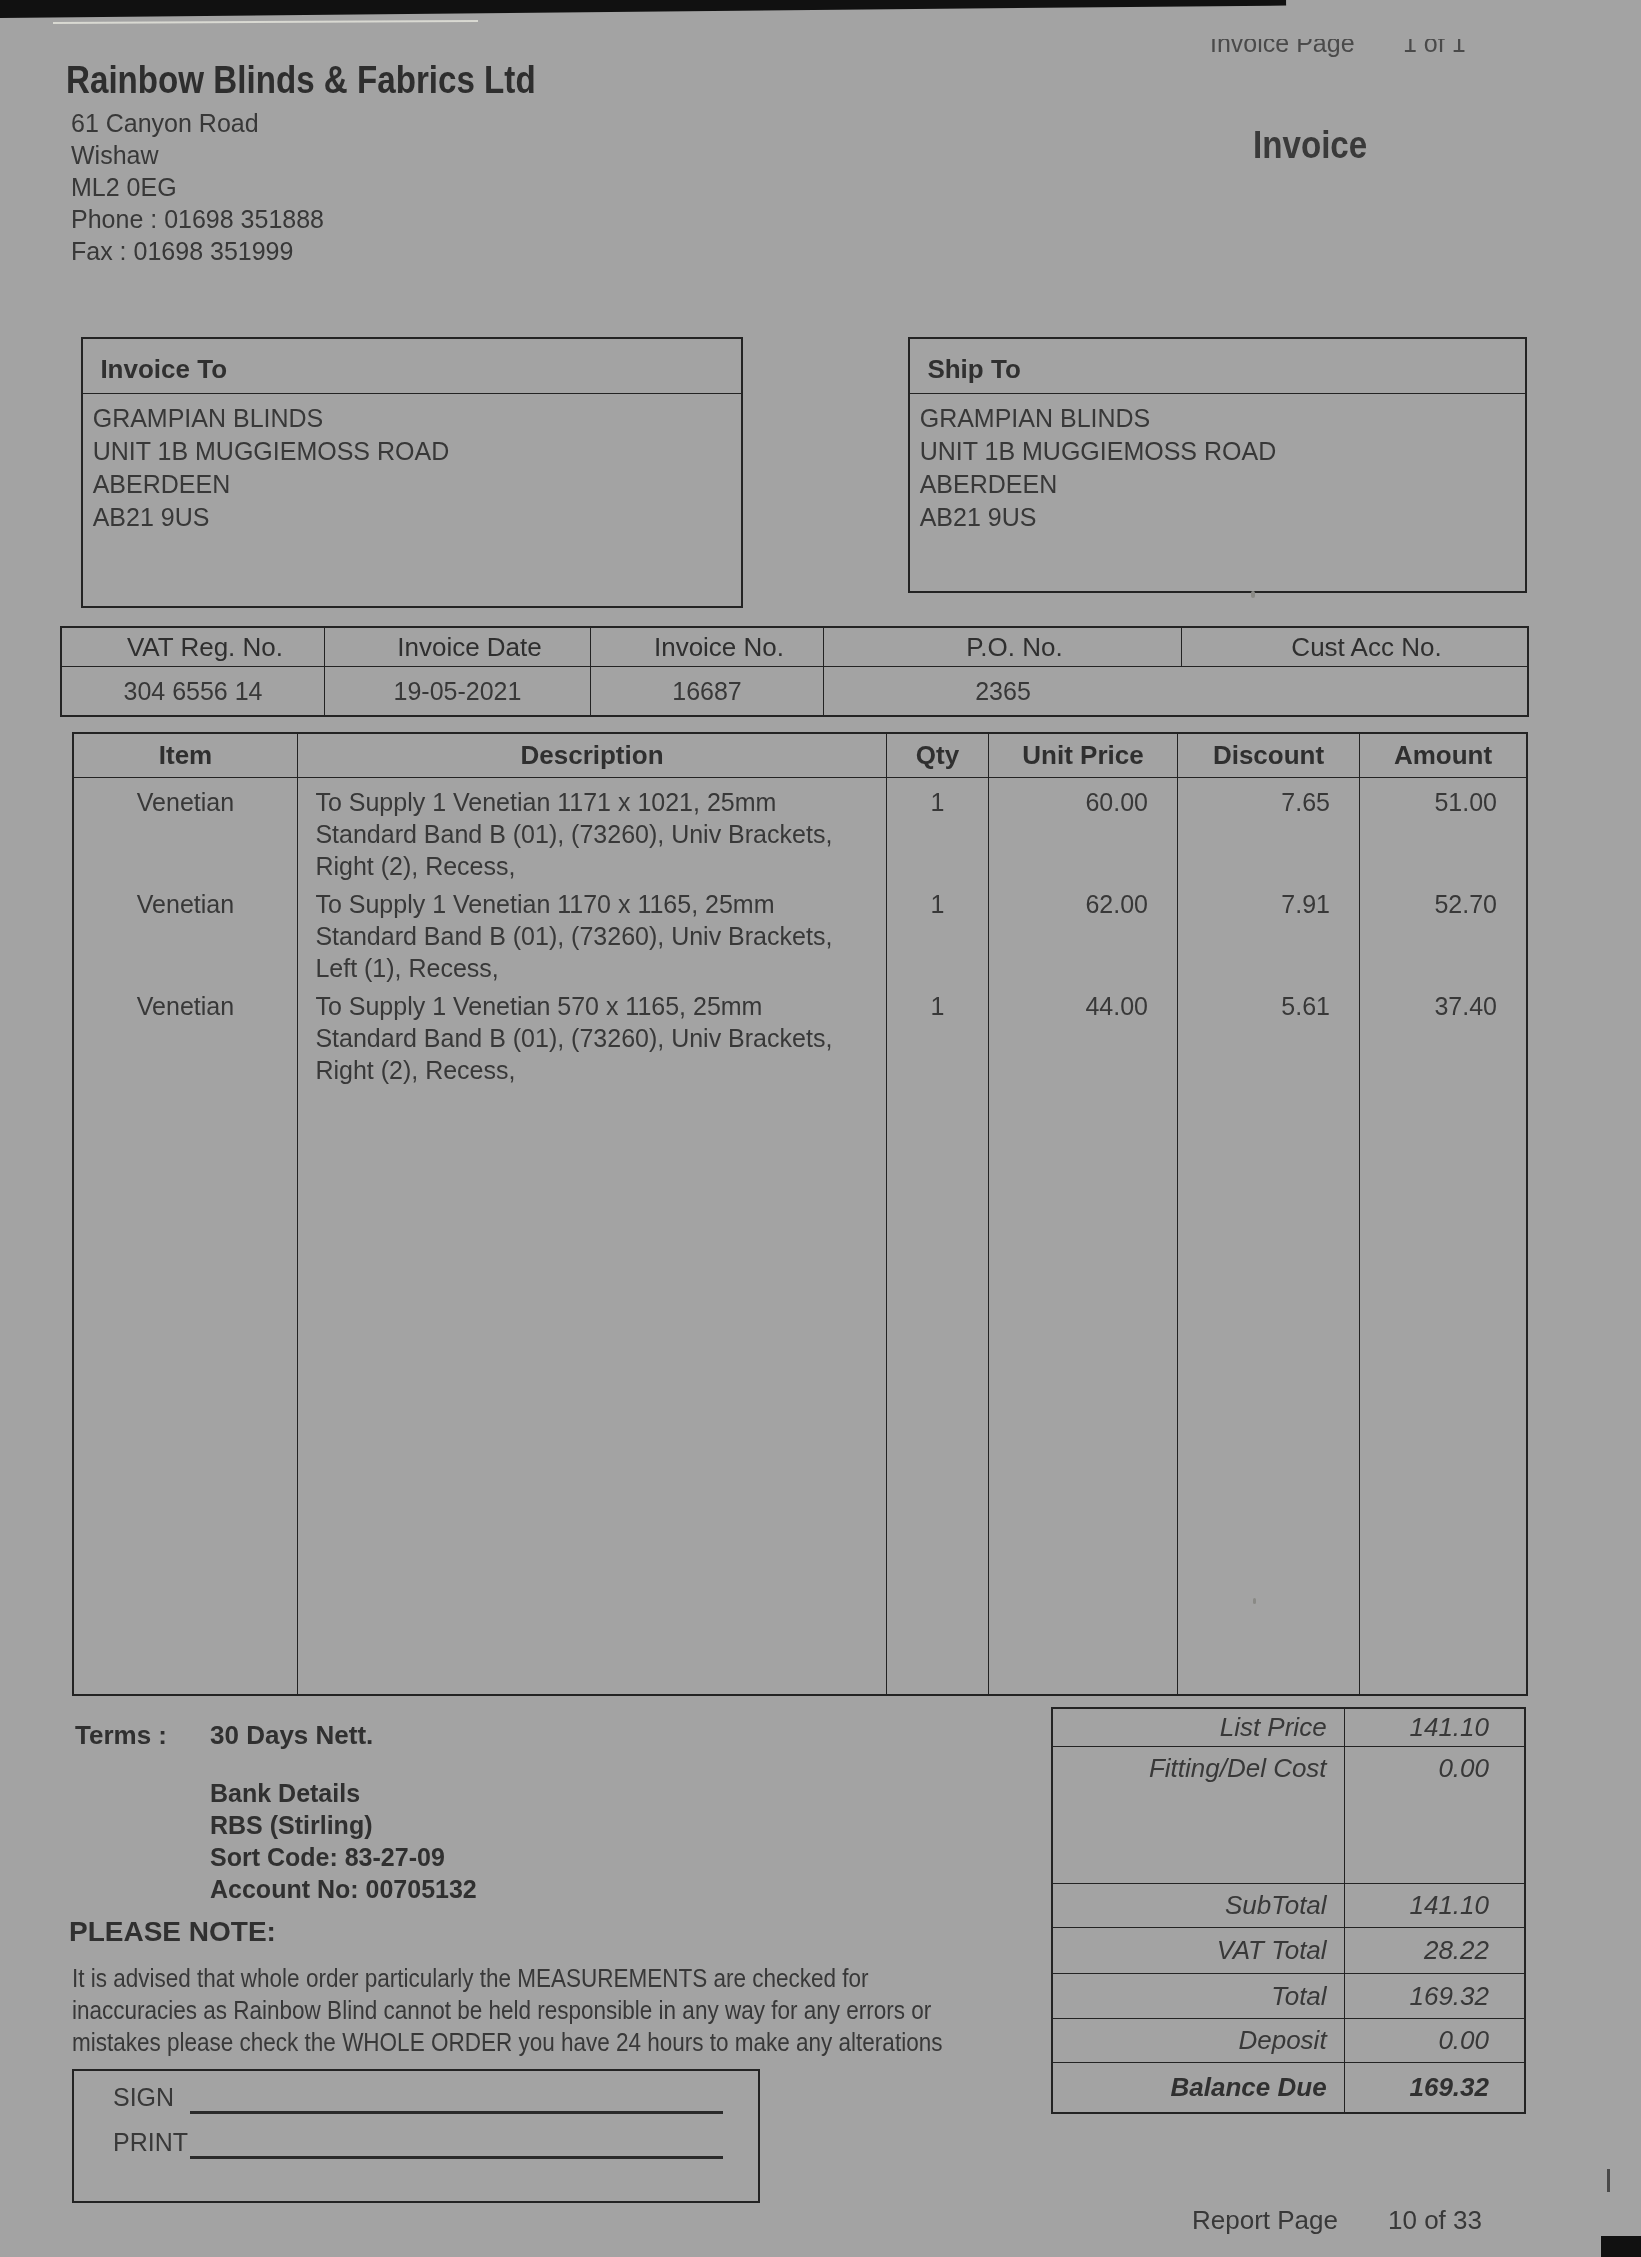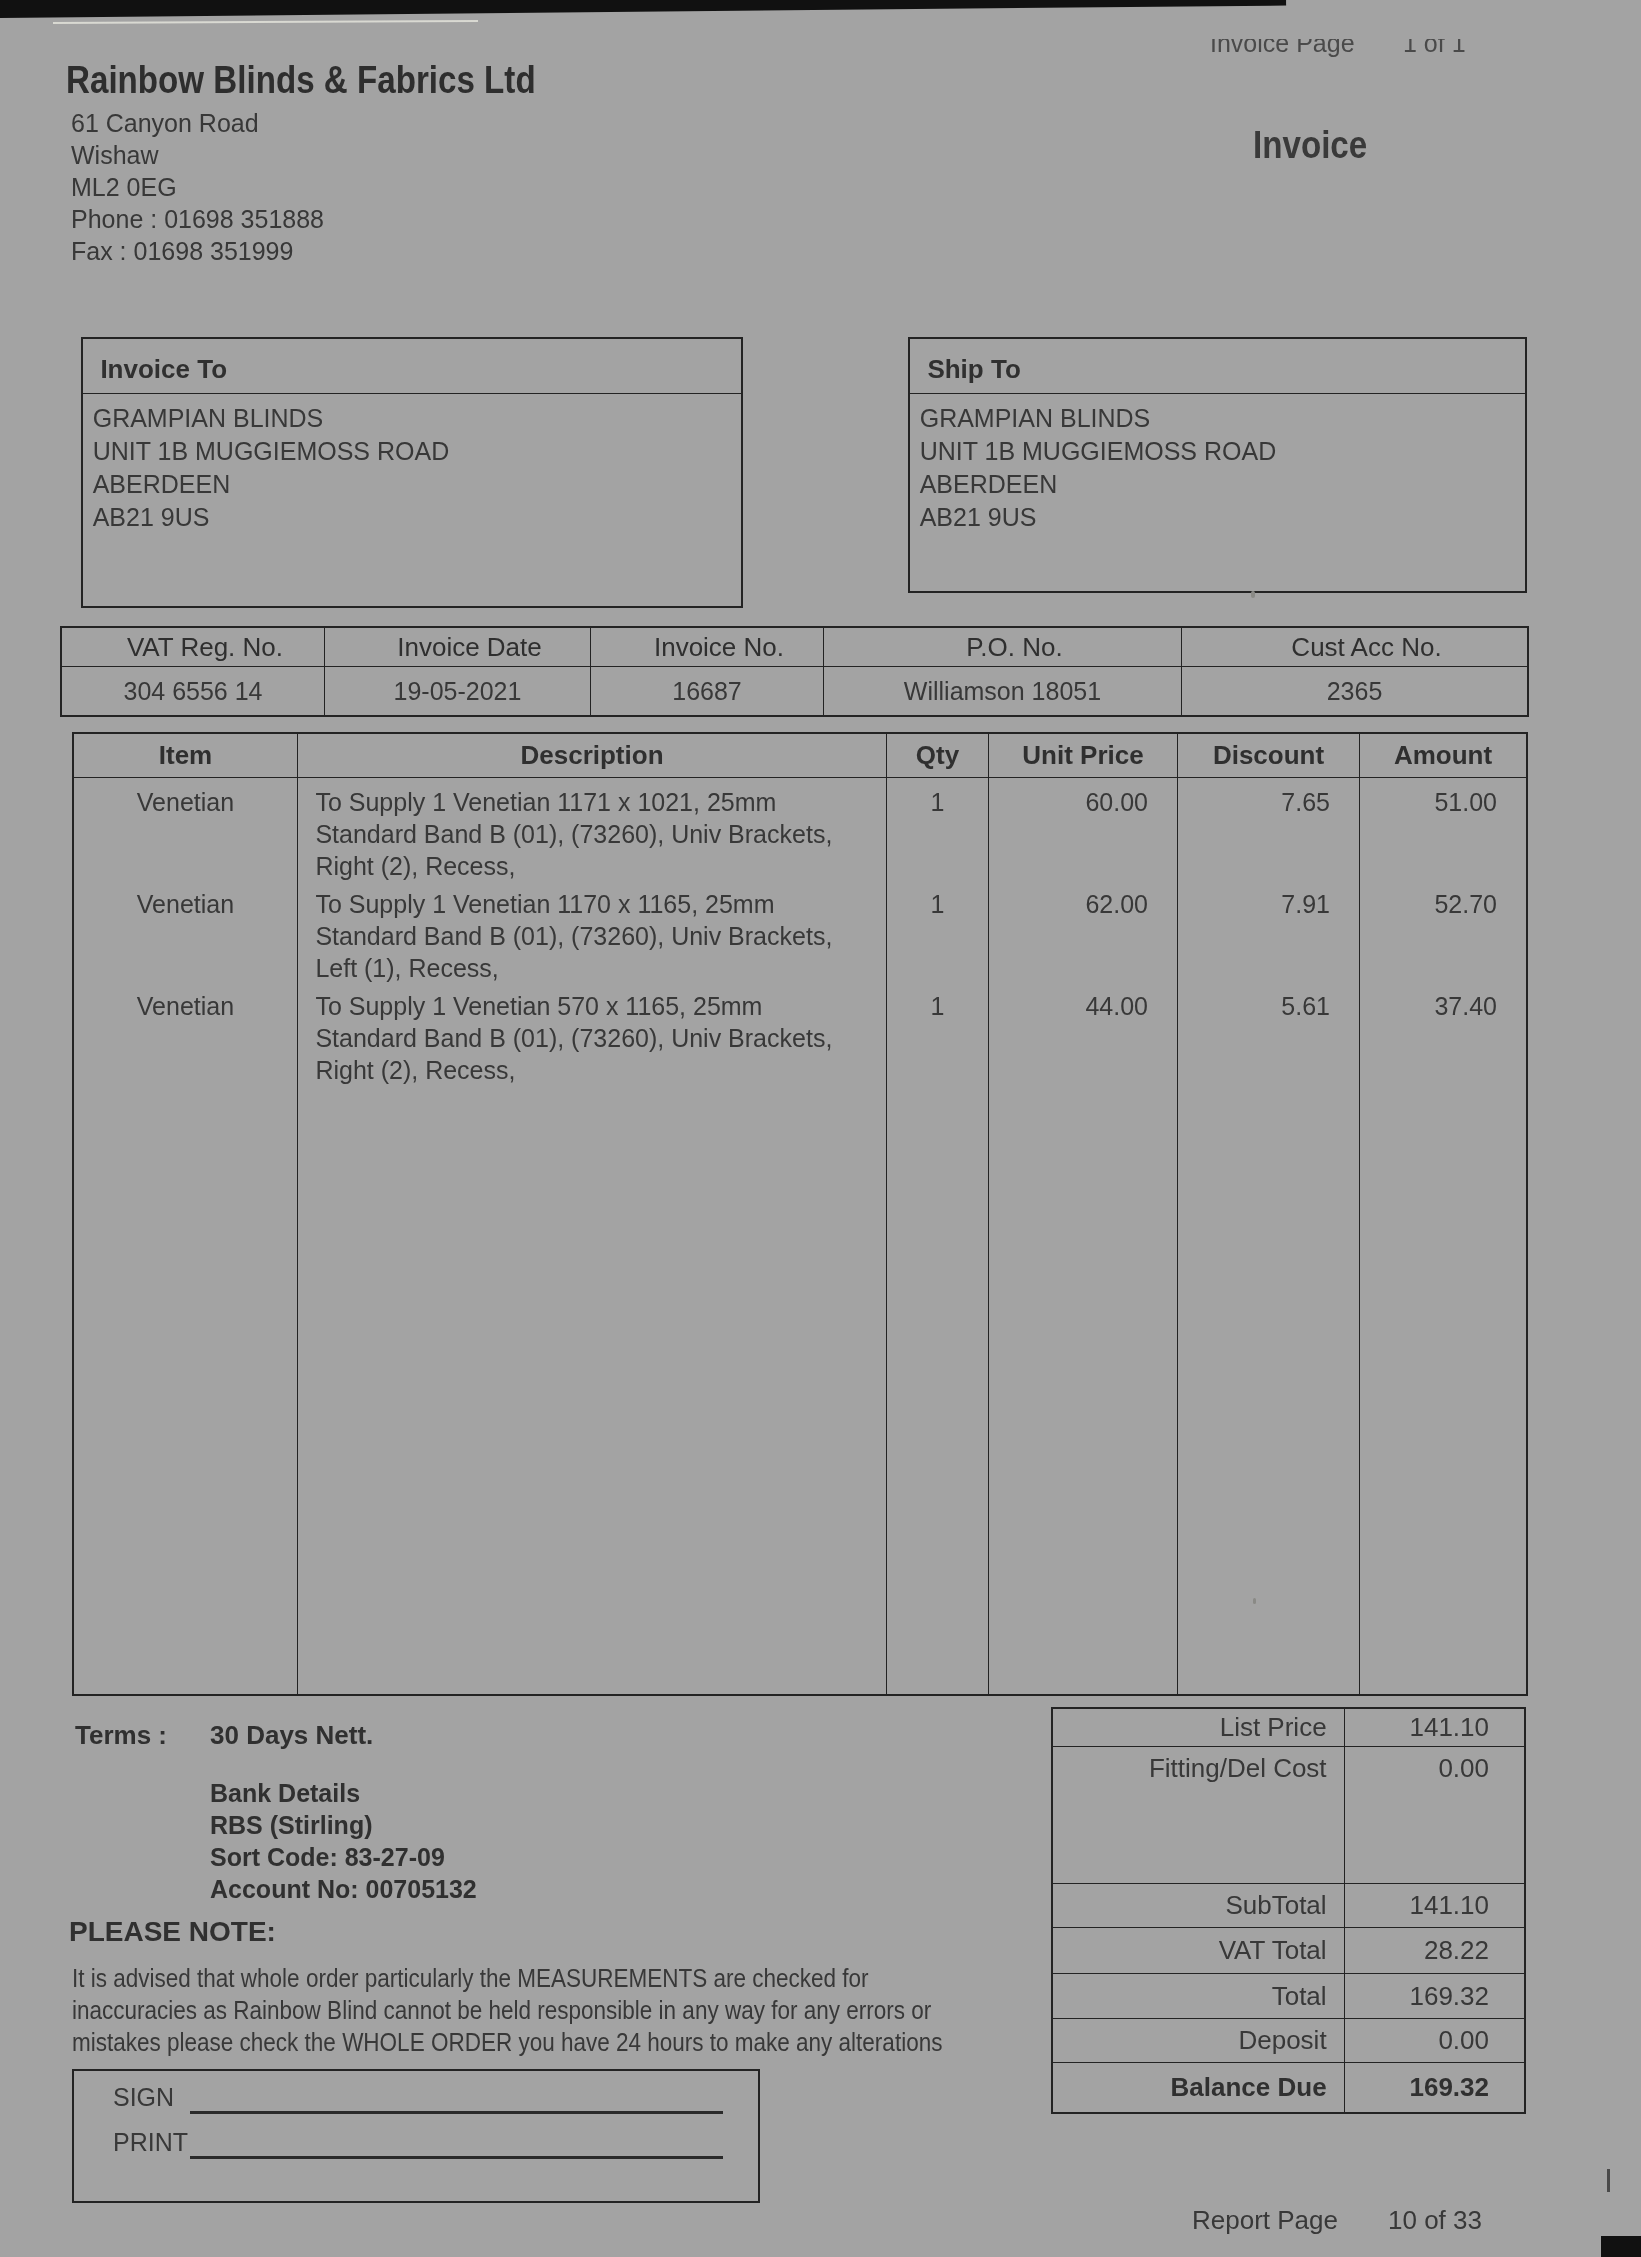--- a/index.html
+++ b/index.html
@@ -36,21 +36,21 @@
   .ith{border-right:1.9px solid #232323;border-bottom:1.9px solid #232323;display:flex;align-items:center;justify-content:center;font-weight:bold;color:#2f2f2f;}
   .ith.last{border-right:none;}
   .itc{border-right:1.9px solid #232323;padding-top:7.7px;}
   .itc.last{border-right:none;}
   .c-item{text-align:center;}
   .c-desc{padding-left:17.4px;padding-right:17px;}
   .c-qty{text-align:center;}
   .c-num{text-align:right;padding-right:29px;}
   
   .totgrid{display:grid;grid-template-columns:1fr 179px;grid-template-rows:37px 137px 44px 46px 45px 44px 1fr;box-sizing:border-box;}
-  .totgrid div{box-sizing:border-box;display:flex;align-items:center;}
+  .totgrid div{box-sizing:border-box;display:flex;align-items:center;font-style:italic;}
   .totgrid .lab{justify-content:flex-end;padding-right:17.4px;border-right:1.9px solid #232323;}
   .totgrid .val{justify-content:flex-end;padding-right:35px;}
   .totgrid .rt{border-top:1.9px solid #232323;}
   .totgrid .top-align{align-items:flex-start;padding-top:4.8px;}
   .sigline{position:absolute;height:2.9px;background:#2a2a2a;}
   .speck{position:absolute;background:#8a8a86;border-radius:1.9px;}
 </style>
 </head>
 <body>
 
@@ -99,21 +99,20 @@
 
   <div class="abs box metagrid t27" style="left:60px;top:626px;width:1469px;height:91px;">
     <div class="hc">VAT Reg. No.</div>
     <div class="hc">Invoice Date</div>
     <div class="hc">Invoice No.</div>
     <div class="hc">P.O. No.</div>
     <div class="hc last">Cust Acc No.</div>
     <div class="vc t26">304 6556 14</div>
     <div class="vc t26">19-05-2021</div>
     <div class="vc t26">16687</div>
-    <div class="vc t26">Williamson 18051</div>
     <div class="vc t26 last">2365</div>
   </div>
 
   <div class="abs box itemsgrid t27" style="left:72px;top:732px;width:1456px;height:964px;">
 
     <div class="ith">Item</div>
     <div class="ith">Description</div>
     <div class="ith">Qty</div>
     <div class="ith">Unit Price</div>
     <div class="ith">Discount</div>

